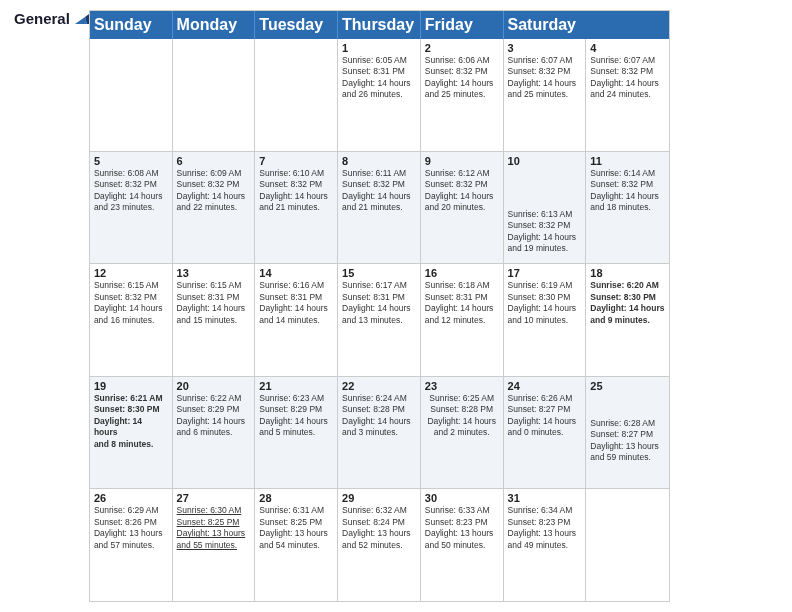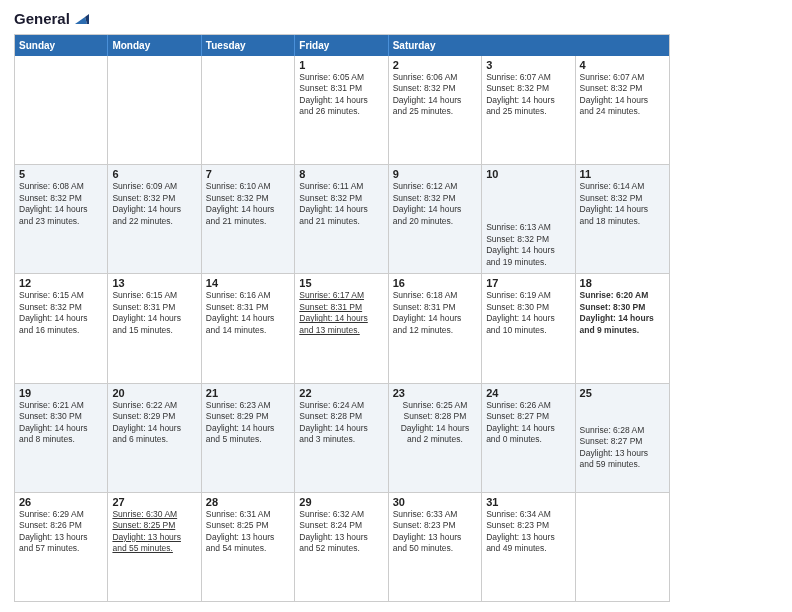--- a/index.html
+++ b/index.html
@@ -8,21 +8,21 @@
       height: 612px;
       font-family: Arial, sans-serif;
       background: #fff;
       overflow: hidden;
     }
     .page {
       width: 684px;
       height: 612px;
       padding: 10px 14px;
       display: flex;
-      flex-direction: column;
+      flex-direction: row;
     }
     .header {
       display: flex;
       align-items: flex-start;
       justify-content: space-between;
       margin-bottom: 6px;
     }
     .logo {
       display: flex;
       align-items: center;
@@ -52,21 +52,21 @@
       flex-direction: column;
       border: 1px solid #ccc;
     }
     .cal-header {
       display: grid;
       grid-template-columns: repeat(7, 1fr);
       background: #2b6cb0;
     }
     .cal-header-cell {
       color: #fff;
-      font-size: 10px;
+      font-size: 16px;
       font-weight: bold;
       padding: 5px 4px;
       text-align: left;
       border-right: 1px solid #4a90d9;
     }
     .cal-header-cell:last-child { border-right: none; }
     .cal-body {
       flex: 1;
       display: flex;
       flex-direction: column;
@@ -123,20 +123,21 @@
       <div class="main-title"></div>
       <div class="subtitle"></div>
     </div>
   </div>
 
   <div class="calendar">
     <div class="cal-header" id="cal-header">
         <div class="cal-header-cell">Sunday</div>
         <div class="cal-header-cell">Monday</div>
         <div class="cal-header-cell">Tuesday</div>
+        <div class="cal-header-cell">Thursday</div>
         <div class="cal-header-cell">Friday</div>
         <div class="cal-header-cell">Saturday</div>
       </div>
     <div class="cal-body" id="cal-body">
         <div class="cal-row">
           <div class="cal-cell empty"></div>
           <div class="cal-cell empty"></div>
           <div class="cal-cell empty"></div>
           <div class="cal-cell">
             <span class="day-num">1</span>
@@ -235,21 +236,21 @@
           </div>
           <div class="cal-cell">
             <span class="day-num">14</span>
             <div class="day-info" style="white-space: pre-line;">Sunrise: 6:16 AM
 Sunset: 8:31 PM
 Daylight: 14 hours
 and 14 minutes.</div>
           </div>
           <div class="cal-cell">
             <span class="day-num">15</span>
-            <div class="day-info" style="white-space: pre-line; text-decoration: underline;">Sunrise: 6:17 AM
+            <div class="day-info" style="white-space: pre-line;">Sunrise: 6:17 AM
 Sunset: 8:31 PM
 Daylight: 14 hours
 and 13 minutes.</div>
           </div>
           <div class="cal-cell">
             <span class="day-num">16</span>
             <div class="day-info" style="white-space: pre-line;">Sunrise: 6:18 AM
 Sunset: 8:31 PM
 Daylight: 14 hours
 and 12 minutes.</div>
@@ -265,21 +266,21 @@
             <span class="day-num">18</span>
             <div class="day-info" style="white-space: pre-line; font-weight: bold;">Sunrise: 6:20 AM
 Sunset: 8:30 PM
 Daylight: 14 hours
 and 9 minutes.</div>
           </div>
         </div>
         <div class="cal-row">
           <div class="cal-cell">
             <span class="day-num">19</span>
-            <div class="day-info" style="white-space: pre-line;">Sunrise: 6:21 AM
+            <div class="day-info" style="white-space: pre-line; font-weight: bold;">Sunrise: 6:21 AM
 Sunset: 8:30 PM
 Daylight: 14 hours
 and 8 minutes.</div>
           </div>
           <div class="cal-cell">
             <span class="day-num">20</span>
             <div class="day-info" style="white-space: pre-line;">Sunrise: 6:22 AM
 Sunset: 8:29 PM
 Daylight: 14 hours
 and 6 minutes.</div>

